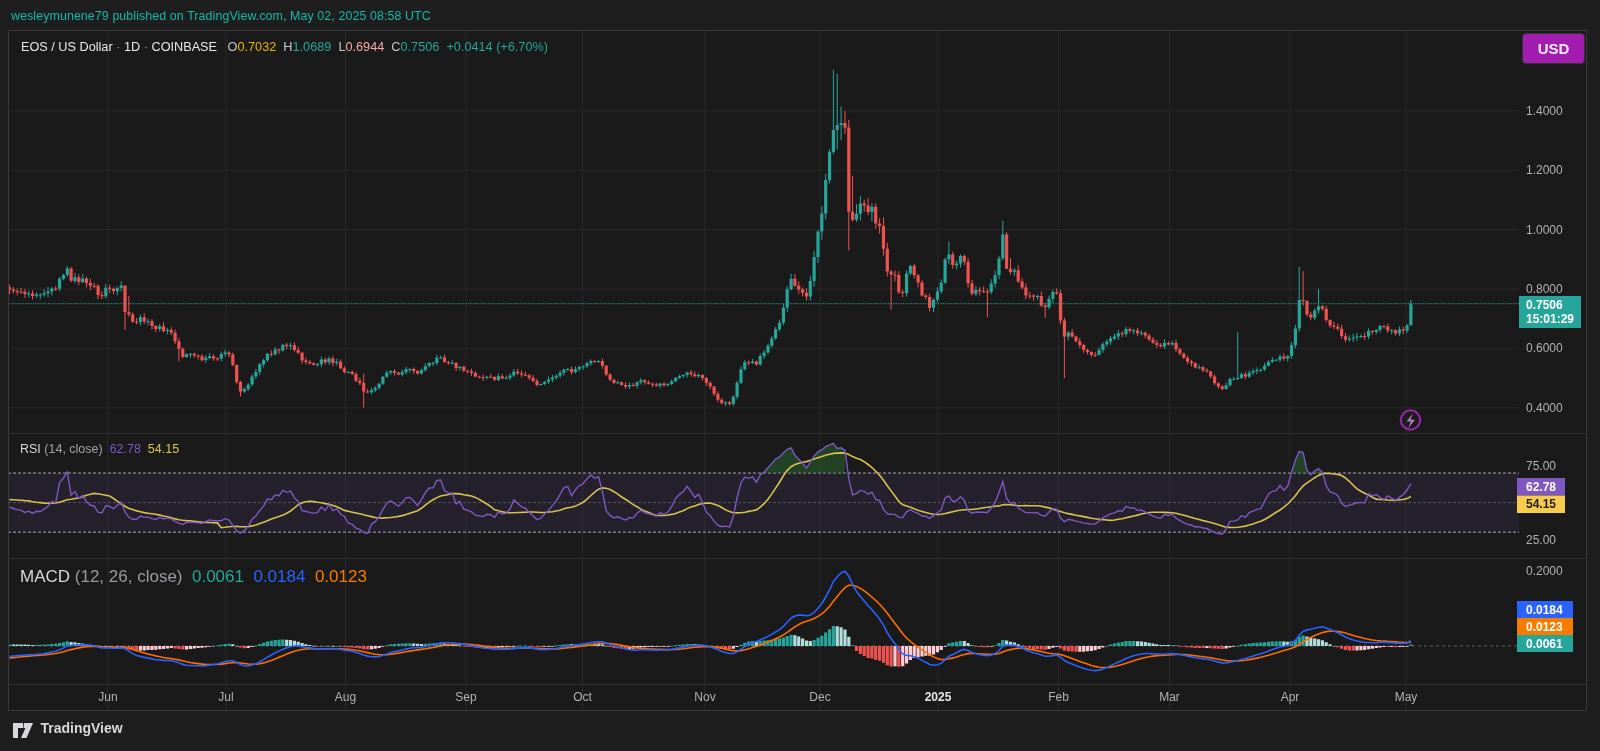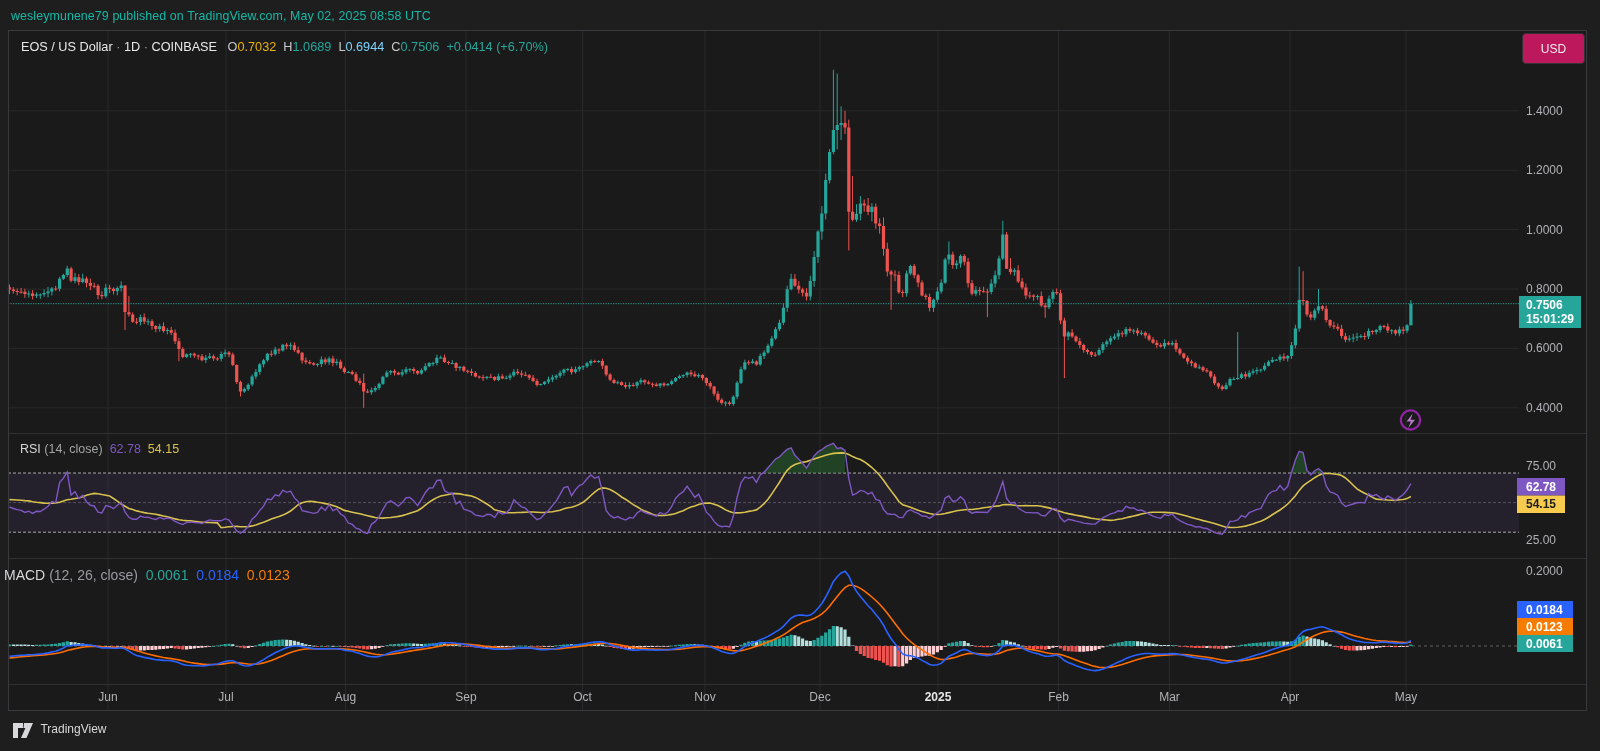--- a/index.html
+++ b/index.html
@@ -453,23 +453,23 @@
       <text x="1526" y="631" fill="#ffffff" font-size="12" font-weight="bold">0.0123</text>
       <rect x="1517" y="635" width="56" height="17" fill="#26a69a"></rect>
       <text x="1526" y="648" fill="#ffffff" font-size="12" font-weight="bold">0.0061</text>
       <circle cx="1410.5" cy="420" r="9.6" fill="none" stroke="#9c27b0" stroke-width="2.2" opacity="0.9"></circle>
       <path d="M1412.8 413.5 l-6.2 8 h4.2 l-2.6 6.8 l6.8 -8.6 h-4.4 z" fill="#c583d6" opacity="0.92"></path>
     </svg></div>
 <div class="abs" style="left:11px;top:9px;font-size:12.4px;font-weight:normal;color:#14b8a6;letter-spacing:0.1px">wesleymunene79 published on TradingView.com, May 02, 2025 08:58 UTC</div>
 <div class="abs" style="left:21px;top:40px;font-size:12.7px;color:#e8e8ea;white-space:nowrap">EOS / US Dollar <span style="color:#9a9aa0">·</span> 1D <span style="color:#9a9aa0">·</span> COINBASE&nbsp;&nbsp;
 <span style="color:#c8c8cc">O</span><span style="color:#eab308">0.7032</span>&nbsp;
 <span style="color:#c8c8cc">H</span><span style="color:#26a69a">1.0689</span>&nbsp;
-<span style="color:#c8c8cc">L</span><span style="color:#7dd3fc">0.6944</span>&nbsp;
+<span style="color:#c8c8cc">L</span><span style="color:#fca5a5">0.6944</span>&nbsp;
 <span style="color:#c8c8cc">C</span><span style="color:#26a69a">0.7506</span>&nbsp;
 <span style="color:#26a69a">+0.0414 (+6.70%)</span></div>
-<div class="abs" style="left:1522px;top:33px;width:61px;height:29px;background:#be185d;border:1px solid #343438;border-radius:4px;color:#ececee;font-size:12px;font-weight:normal;display:flex;align-items:center;justify-content:center">USD</div>
+<div class="abs" style="left:1522px;top:33px;width:61px;height:29px;background:#a21caf;border:1px solid #343438;border-radius:4px;color:#ececee;font-size:15px;font-weight:bold;display:flex;align-items:center;justify-content:center">USD</div>
 <div class="abs" style="left:12px;top:722px;width:200px;height:20px;color:#d8d8da">
 <svg width="22" height="17" viewBox="0 0 22 17" style="vertical-align:-3px">
       <path d="M1 1h10v5h-5v10h-5z" fill="#d8d8da"></path>
       <path d="M12 1h9l-6.5 15h-5.5l4.4-10h-1.9z" fill="#d8d8da"></path>
     </svg>
-<span style="font-size:12px;font-weight:normal;position:relative;top:-3px;left:2px">TradingView</span></div>
+<span style="font-size:14px;font-weight:bold;position:relative;top:-3px;left:2px">TradingView</span></div>
 <div class="abs" style="left:20px;top:442px;font-size:12.5px;color:#d6d6d8">RSI <span style="color:#a3a3a3">(14, close)</span>&nbsp; <span style="color:#7e57c2">62.78</span>&nbsp; <span style="color:#d8c24f">54.15</span></div>
-<div class="abs" style="left:4px;top:567px;font-size:14px;color:#d6d6d8">MACD <span style="color:#9a9aa0">(12, 26, close)</span>&nbsp; <span style="color:#26a69a">0.0061</span>&nbsp; <span style="color:#2962ff">0.0184</span>&nbsp; <span style="color:#f57c00">0.0123</span></div>
+<div class="abs" style="left:20px;top:567px;font-size:17px;color:#d6d6d8">MACD <span style="color:#9a9aa0">(12, 26, close)</span>&nbsp; <span style="color:#26a69a">0.0061</span>&nbsp; <span style="color:#2962ff">0.0184</span>&nbsp; <span style="color:#f57c00">0.0123</span></div>
 </body></html>

